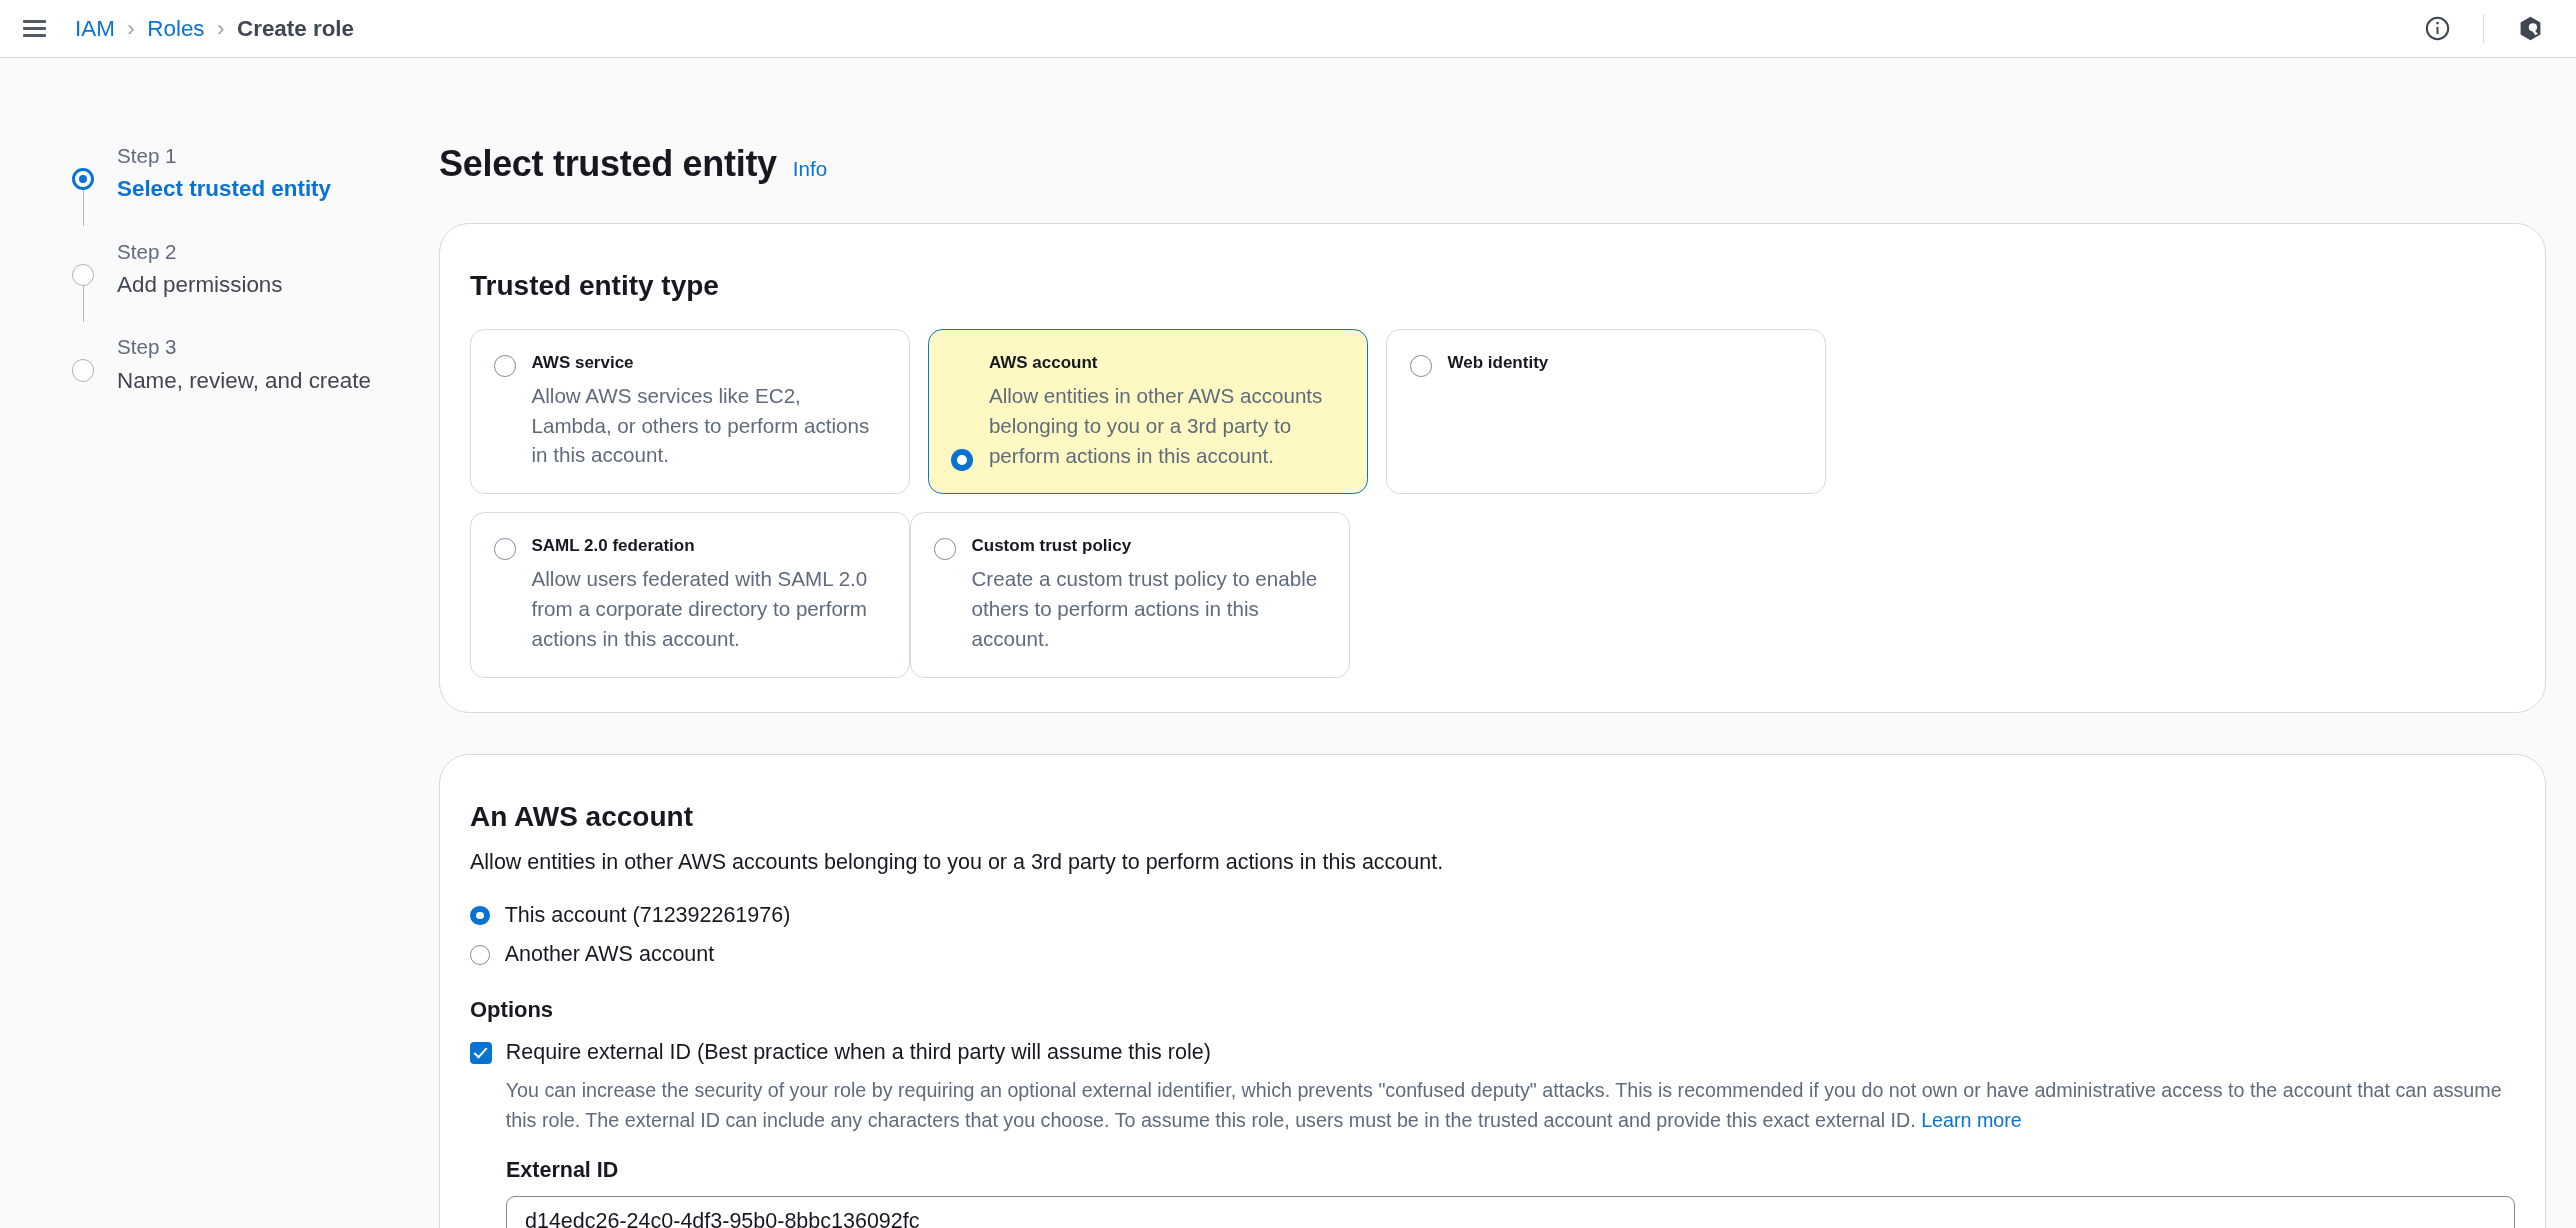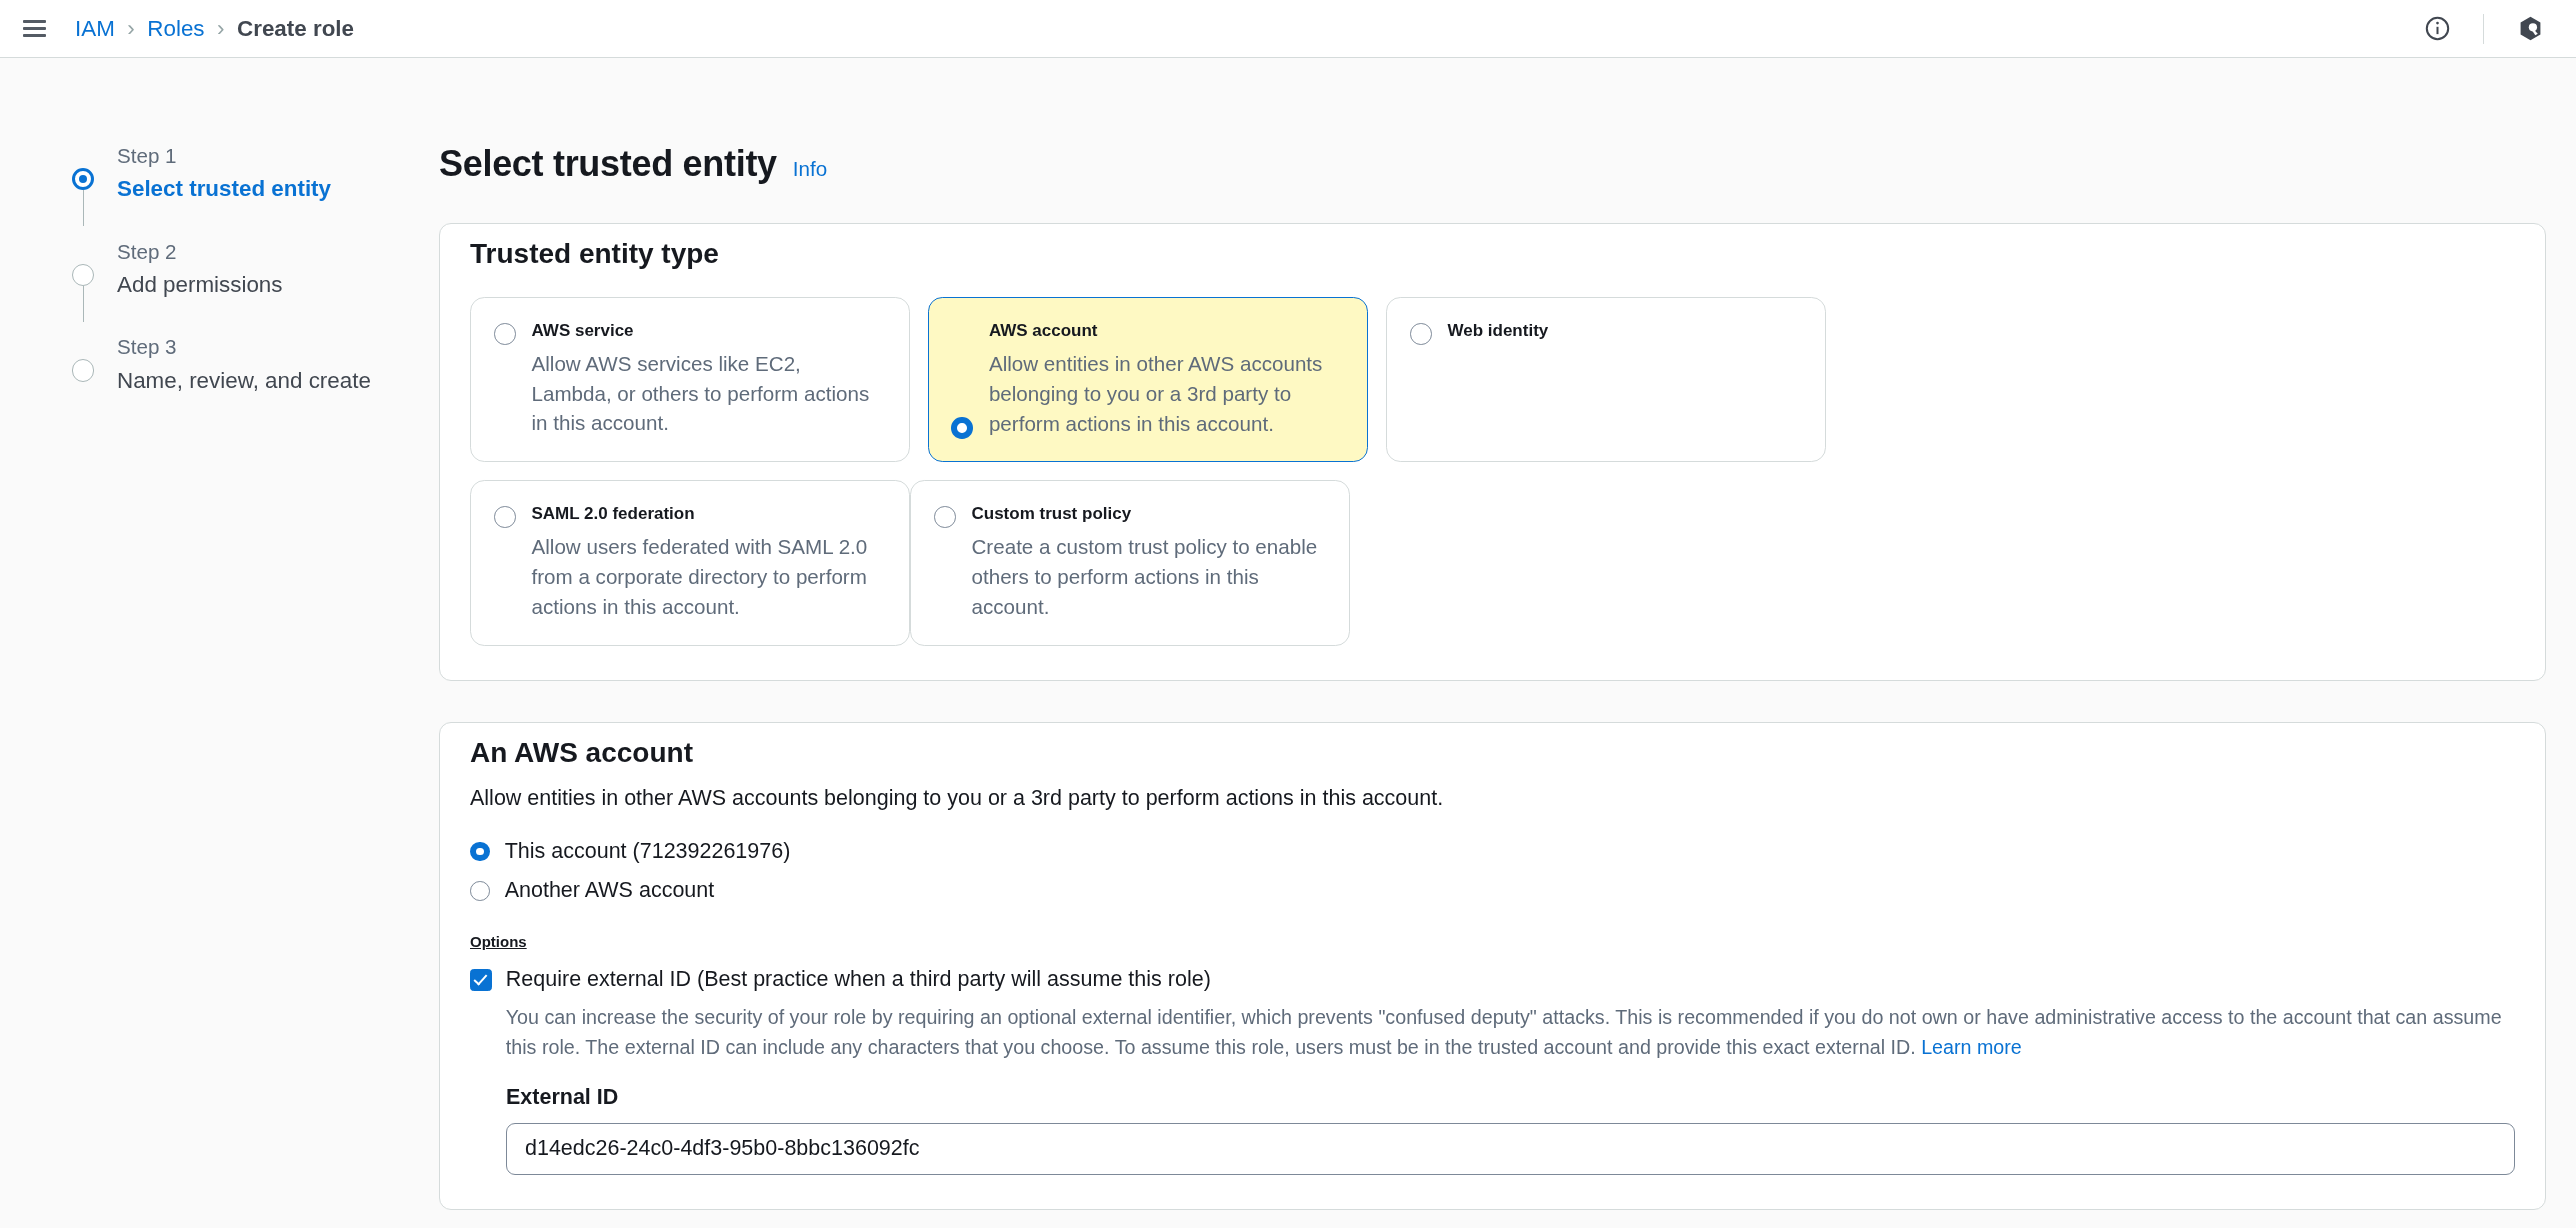--- a/index.html
+++ b/index.html
@@ -54,22 +54,22 @@
   .wstep .steplabel { font-size: 22.4px; line-height: 1.4; margin-top: 3.6px; }
   .wstep.active .steplabel { color: #0972d3; font-weight: 700; }
   .wstep.inactive .steplabel { color: #414750; font-weight: 400; }
 
   
   .content { flex: 1; padding: 85px 54px 0 0; }
   .page-title-row { display: flex; align-items: baseline; gap: 16px; margin-bottom: 38px; }
   .page-title { font-size: 36px; font-weight: 700; color: #16191f; letter-spacing: -0.3px; }
   .info-link { font-size: 20.6px; color: #0972d3; cursor: pointer; }
 
-  .panel { background: #ffffff; border: 0.9px solid #d5dbdb; border-radius: 12px;
-    padding: 14px 30px 34px 30px; margin-bottom: 41px; }
+  .panel { background: #ffffff; border: 0.9px solid #d5dbdb; border-radius: 30px;
+    padding: 46px 30px 34px 30px; margin-bottom: 41px; }
   .panel-title { font-size: 28px; font-weight: 700; color: #16191f; margin-bottom: 27px; }
 
   
   .tiles { display: flex; gap: 18px; margin-bottom: 18px; }
   .tile { width: 440px; border: 0.9px solid #d5dbdb; border-radius: 14.3px;
     background: #ffffff; padding: 21.5px 23px 23px 23px; cursor: pointer;
     min-height: 136px; display: flex; gap: 16px; }
   .tile.selected { border: 1.8px solid #0972d3; background: #fef9c3; padding: 20.6px 22.4px 22.4px 22.4px; align-items: flex-end; }
   .radio { width: 21.5px; height: 21.5px; border-radius: 50%; border: 1.8px solid #7d8998;
     background: #ffffff; flex-shrink: 0; margin-top: 3.6px; position: relative; }
@@ -86,22 +86,22 @@
   .sec-desc { font-size: 21.5px; color: #16191f; line-height: 1.45; margin-bottom: 25px; }
 
   .radio-row { display: flex; align-items: center; gap: 15px; margin-bottom: 14.3px; cursor: pointer; }
   .radio-sm { width: 19.7px; height: 19.7px; border-radius: 50%; border: 1.8px solid #7d8998;
     background: #ffffff; flex-shrink: 0; position: relative; }
   .radio-sm.checked { border: 6.3px solid #0972d3; }
   .radio-sm.checked::after { content: ""; position: absolute; left: 0.9px; top: 0.9px;
     width: 5.4px; height: 5.4px; border-radius: 50%; background: #ffffff; }
   .radio-label { font-size: 21.5px; color: #16191f; }
 
-  .options-title { font-size: 15px; font-weight: 700; color: #16191f;
-    margin-top: 30px; margin-bottom: 16px; text-decoration: underline; }
+  .options-title { font-size: 22px; font-weight: 700; color: #16191f;
+    margin-top: 30px; margin-bottom: 16px; }
 
   .check-row { display: flex; gap: 14.3px; }
   .checkbox { width: 21.5px; height: 21.5px; border-radius: 3.6px; border: 1.8px solid #7d8998;
     background: #ffffff; flex-shrink: 0; margin-top: 2.7px; position: relative; cursor: pointer; }
   .checkbox.checked { background: #0972d3; border-color: #0972d3; }
   .checkbox.checked::after { content: ""; position: absolute; left: 6.3px; top: 1.8px;
     width: 5.4px; height: 10.7px; border: solid #ffffff; border-width: 0 2.7px 2.7px 0;
     transform: rotate(42deg); }
   .check-label { font-size: 21.5px; color: #16191f; line-height: 1.3; }
   .check-desc { font-size: 19.7px; color: #5f6b7a; line-height: 1.5; margin-top: 9px;

